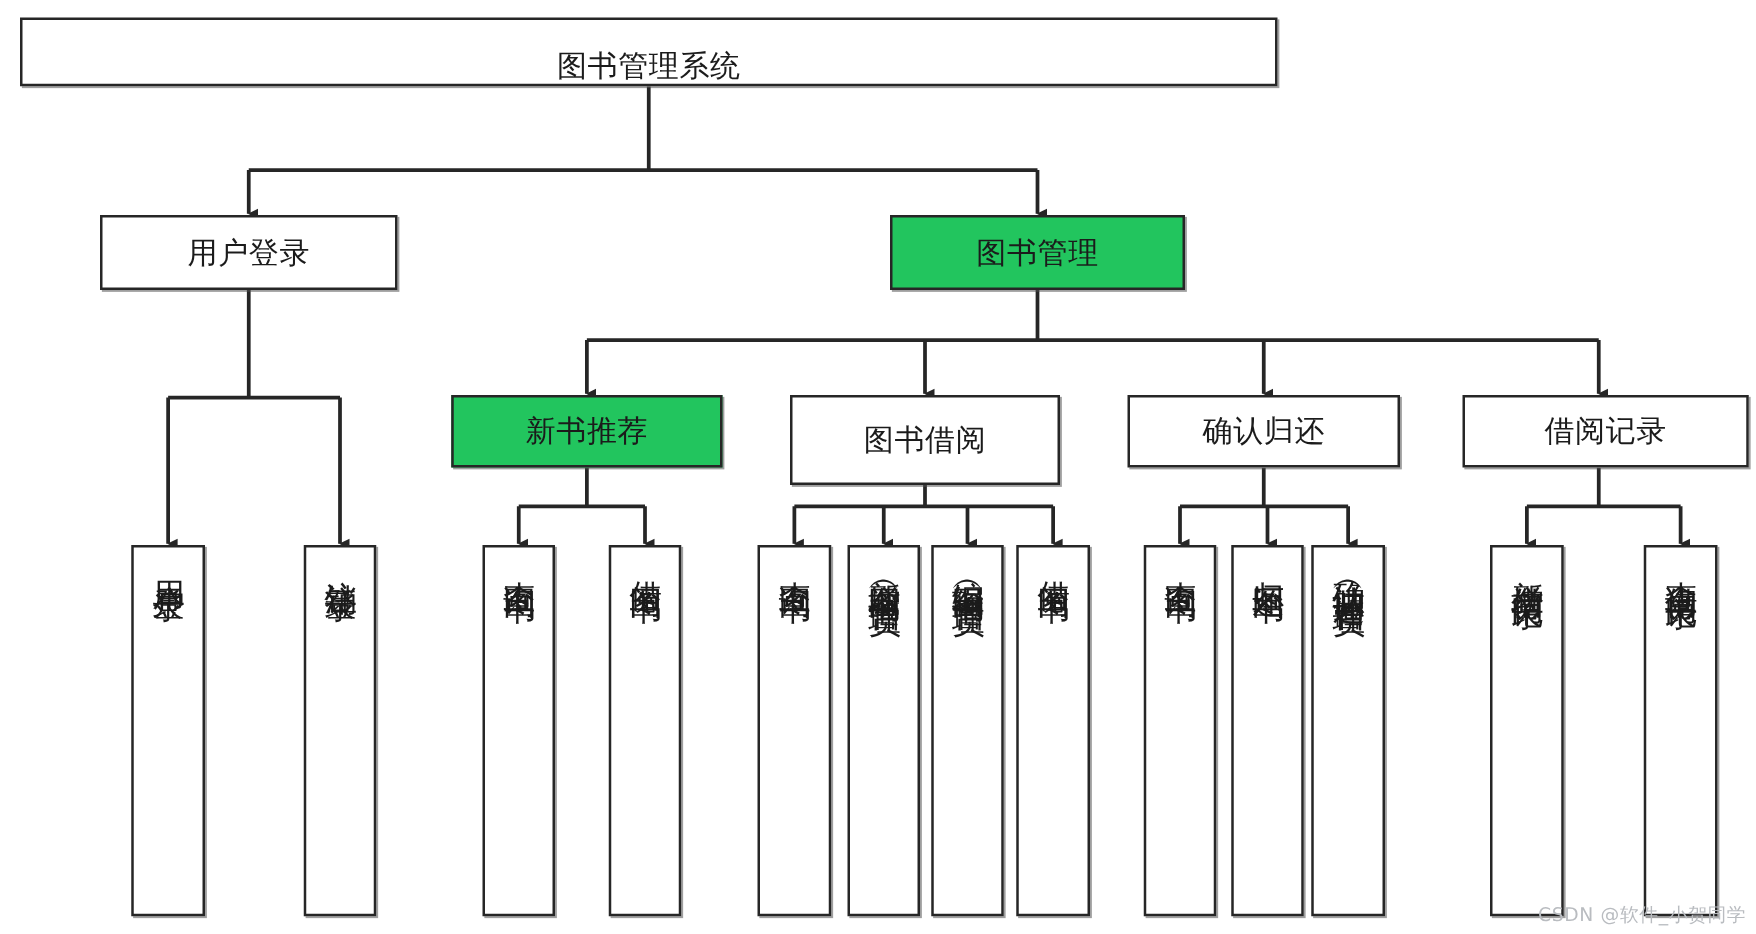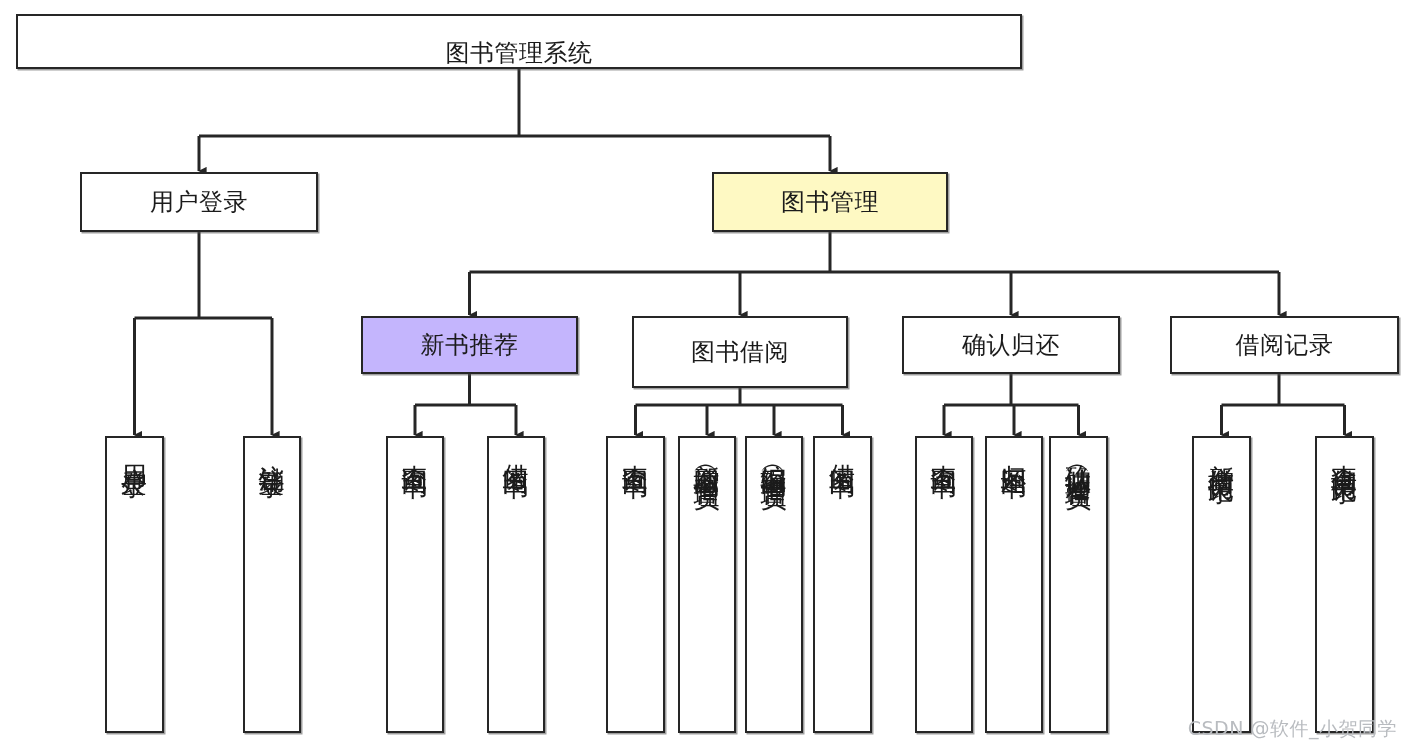--- a/index.html
+++ b/index.html
@@ -57,21 +57,21 @@
     text-orientation: upright;
     font-size: 26px;
     letter-spacing: 3px;
     line-height: 1;
     white-space: nowrap;
   }
   #watermark {
     position: absolute;
     right: 8px;
     bottom: 5px;
-    font-size: 19px;
+    font-size: 15px;
     color: #b9bcc0;
     letter-spacing: 0.5px;
     white-space: nowrap;
     font-family: "DejaVu Sans", "Liberation Sans", sans-serif;
     text-align: center;
   }
 </style>
 </head>
 <body>
 
@@ -120,24 +120,24 @@
       </g>
   </svg>
 
   <div id="node-layer">
       <div class="node horiz" id="node-root" style="left: 16px; top: 14px; width: 1006px; height: 55px; border-color: rgb(38, 38, 38); background: rgb(255, 255, 255);">
         <span class="node-label" style="color: rgb(27, 27, 27); margin-top: 24px;">图书管理系统</span>
       </div>
       <div class="node horiz" id="node-l1-login" style="left: 80px; top: 172px; width: 238px; height: 60px; border-color: rgb(38, 38, 38); background: rgb(255, 255, 255);">
         <span class="node-label" style="color: rgb(27, 27, 27);">用户登录</span>
       </div>
-      <div class="node horiz" id="node-l1-bookmgmt" style="left: 712px; top: 172px; width: 236px; height: 60px; border-color: rgb(38, 38, 38); background: #fef9c3;">
+      <div class="node horiz" id="node-l1-bookmgmt" style="left: 712px; top: 172px; width: 236px; height: 60px; border-color: rgb(38, 38, 38); background: #22c55e;">
         <span class="node-label" style="color: rgb(27, 27, 27);">图书管理</span>
       </div>
-      <div class="node horiz" id="node-l2-newbook" style="left: 361px; top: 316px; width: 217px; height: 58px; border-color: rgb(38, 38, 38); background: #c4b5fd;">
+      <div class="node horiz" id="node-l2-newbook" style="left: 361px; top: 316px; width: 217px; height: 58px; border-color: rgb(38, 38, 38); background: #22c55e;">
         <span class="node-label" style="color: rgb(27, 27, 27);">新书推荐</span>
       </div>
       <div class="node horiz" id="node-l2-borrow" style="left: 632px; top: 316px; width: 216px; height: 72px; border-color: rgb(38, 38, 38); background: rgb(255, 255, 255);">
         <span class="node-label" style="color: rgb(27, 27, 27);">图书借阅</span>
       </div>
       <div class="node horiz" id="node-l2-current" style="left: 902px; top: 316px; width: 218px; height: 58px; border-color: rgb(38, 38, 38); background: rgb(255, 255, 255);">
         <span class="node-label" style="color: rgb(27, 27, 27);">确认归还</span>
       </div>
       <div class="node horiz" id="node-l2-records" style="left: 1170px; top: 316px; width: 229px; height: 58px; border-color: rgb(38, 38, 38); background: rgb(255, 255, 255);">
         <span class="node-label" style="color: rgb(27, 27, 27);">借阅记录</span>

